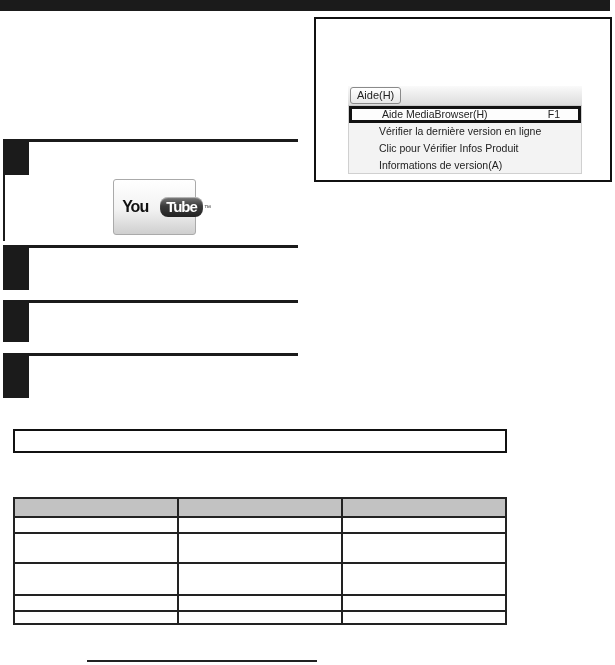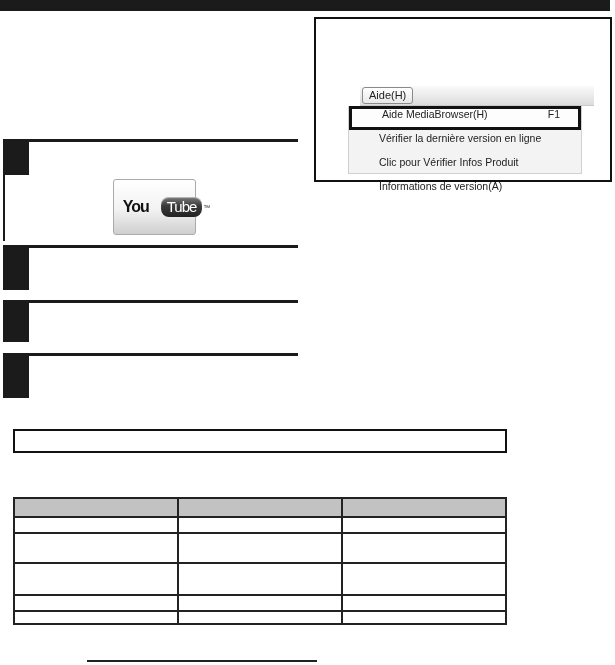--- a/index.html
+++ b/index.html
@@ -7,44 +7,44 @@
     position:relative;width:615px;height:665px;background:#ffffff;overflow:hidden;
     font-family:"Liberation Sans", sans-serif;
   }
   .abs{position:absolute;}
 
   
   .top-bar{left:0;top:0;width:610px;height:11px;background:#1b1b1b;}
 
   
   .shot-frame{left:314px;top:17px;width:294px;height:161px;border:2px solid #111;background:#ffffff;}
-  .menu-bar{left:44px;top:67px;width:234px;height:19px;
+  .menu-bar{left:32px;top:67px;width:234px;height:19px;
     background:linear-gradient(#fafafa,#dcdcdc);border-bottom:1px solid #c8c8c8;text-decoration:underline;}
   .menu-tab{left:2px;top:1px;height:15px;padding:0 6px;border:1px solid #8a8a8a;border-radius:3px;
     background:linear-gradient(#ffffff,#e8e8e8);font-size:11px;color:#222;line-height:15px;}
   .dropdown{left:32px;top:87px;width:234px;height:68px;background:#f3f3f3;border:1px solid #d0d0d0;border-top:none;box-sizing:border-box;}
-  .menu-item{position:relative;height:24px;line-height:17px;font-size:10.5px;color:#222;
+  .menu-item{position:relative;height:17px;line-height:17px;font-size:10.5px;color:#222;
     padding-left:30px;padding-right:18px;white-space:nowrap;}
   .menu-item .shortcut{position:absolute;right:18px;top:0;}
   .menu-item.highlighted{box-sizing:border-box;border:3px solid #111;background:#fdfdfd;line-height:11px;}
 
   
   .step-line{left:3px;height:3px;background:#1b1b1b;width:295px;}
   .step-square{left:3px;width:26px;background:#1b1b1b;}
   .step-vline{left:3px;width:2px;background:#1b1b1b;}
 
   
   .yt-btn{left:113px;top:179px;width:83px;height:56px;box-sizing:border-box;
     border:1px solid #aaa;border-radius:3px;
     background:linear-gradient(#ffffff 0%,#f2f2f2 55%,#cfcfcf 100%);
     display:flex;align-items:center;justify-content:center;}
   .yt-you{font-size:16px;font-weight:bold;color:#111;letter-spacing:-1px;margin-left:24px;}
   .yt-tube{display:inline-block;margin-left:12px;padding:1px 6px 2px 6px;border-radius:8px;
     background:linear-gradient(#7a7a7a 0%,#3a3a3a 45%,#222 100%);
-    color:#fff;font-size:15px;font-weight:normal;letter-spacing:-1px;
+    color:#fff;font-size:15px;font-weight:bold;letter-spacing:-1px;
     box-shadow:inset 0 1px 1px rgba(255,255,255,.5);}
   .yt-tm{font-size:7px;color:#333;vertical-align:top;margin-left:1px;}
 
   
   .note-box{left:13px;top:429px;width:490px;height:20px;border:2px solid #111;background:#fff;font-size:10px;}
 
   
   table.spec{position:absolute;left:13px;top:497px;width:494px;border-collapse:collapse;table-layout:fixed;}
   table.spec td,table.spec th{border:2px solid #222;font-size:10px;font-weight:normal;padding:0 4px;text-align:left;}
   table.spec th{background:#c2c2c2;height:17px;}

